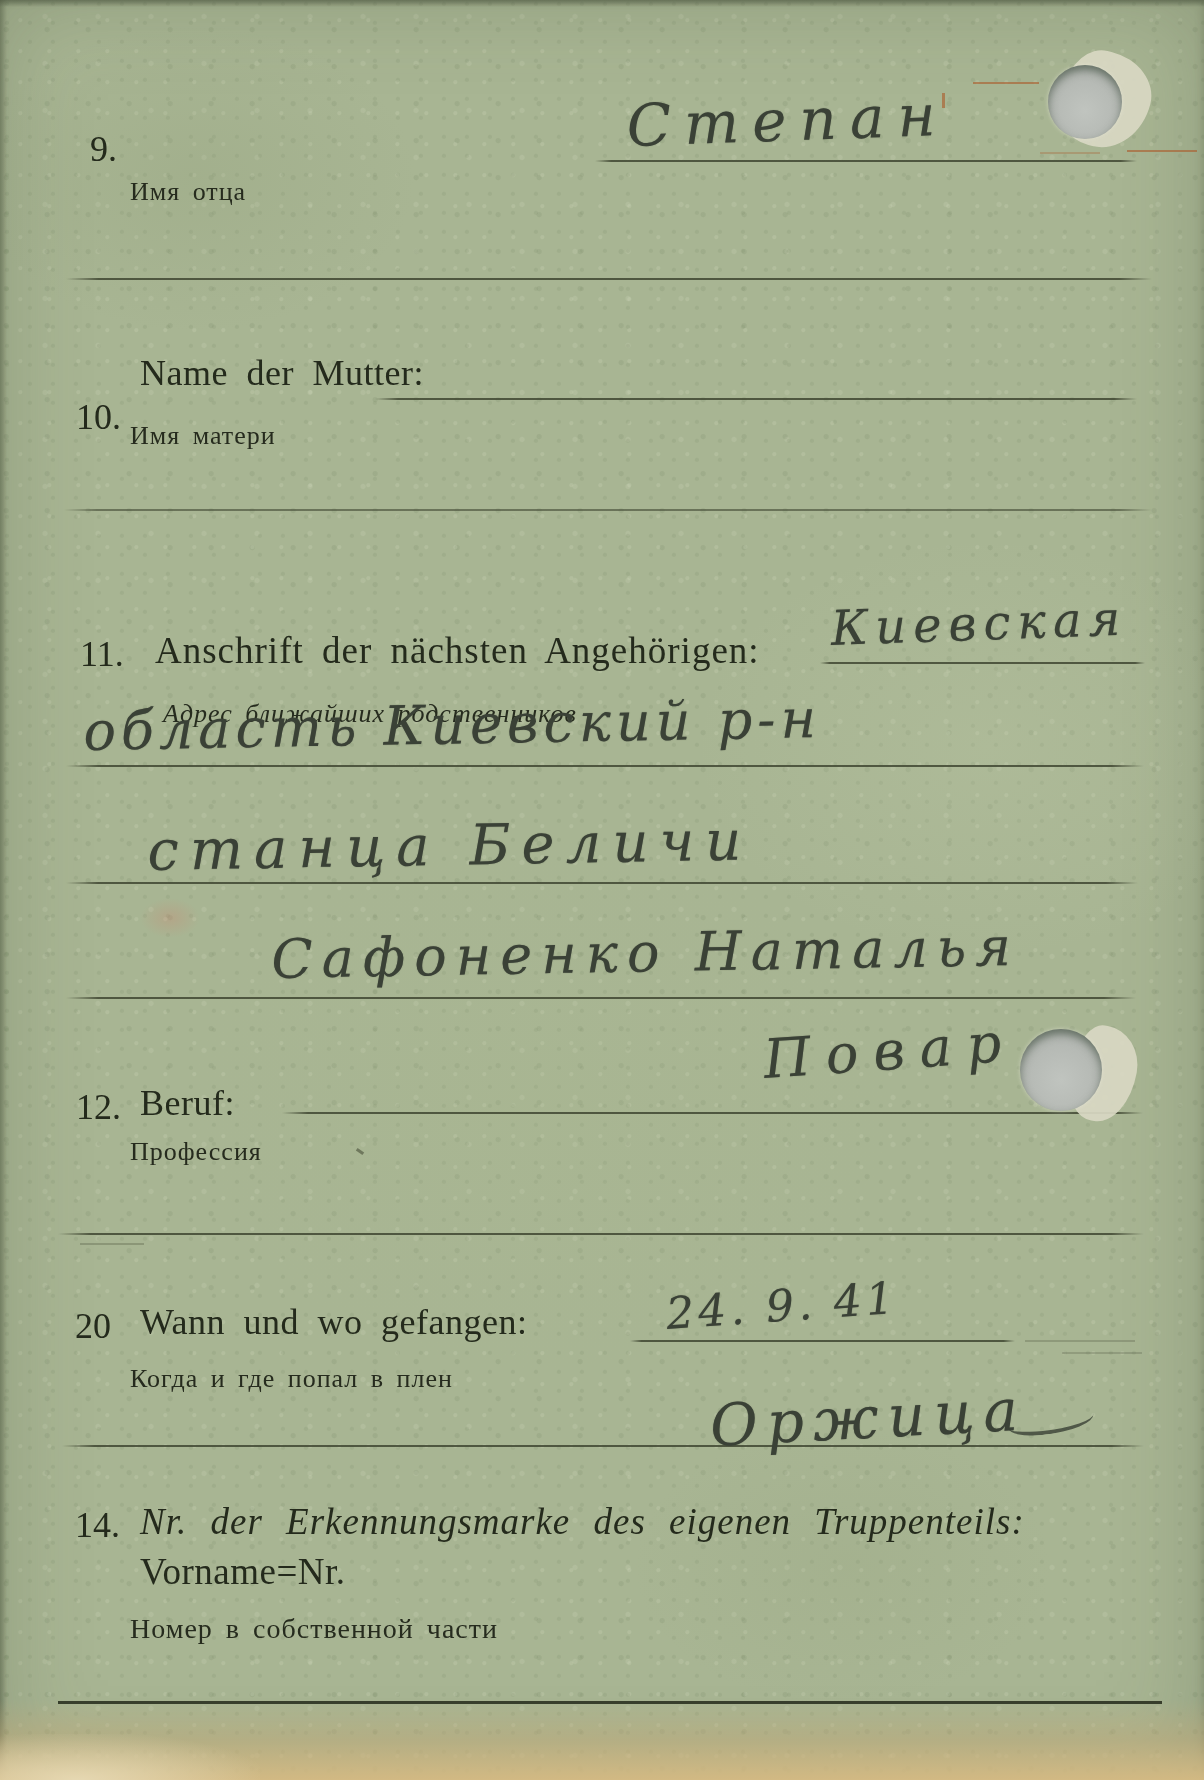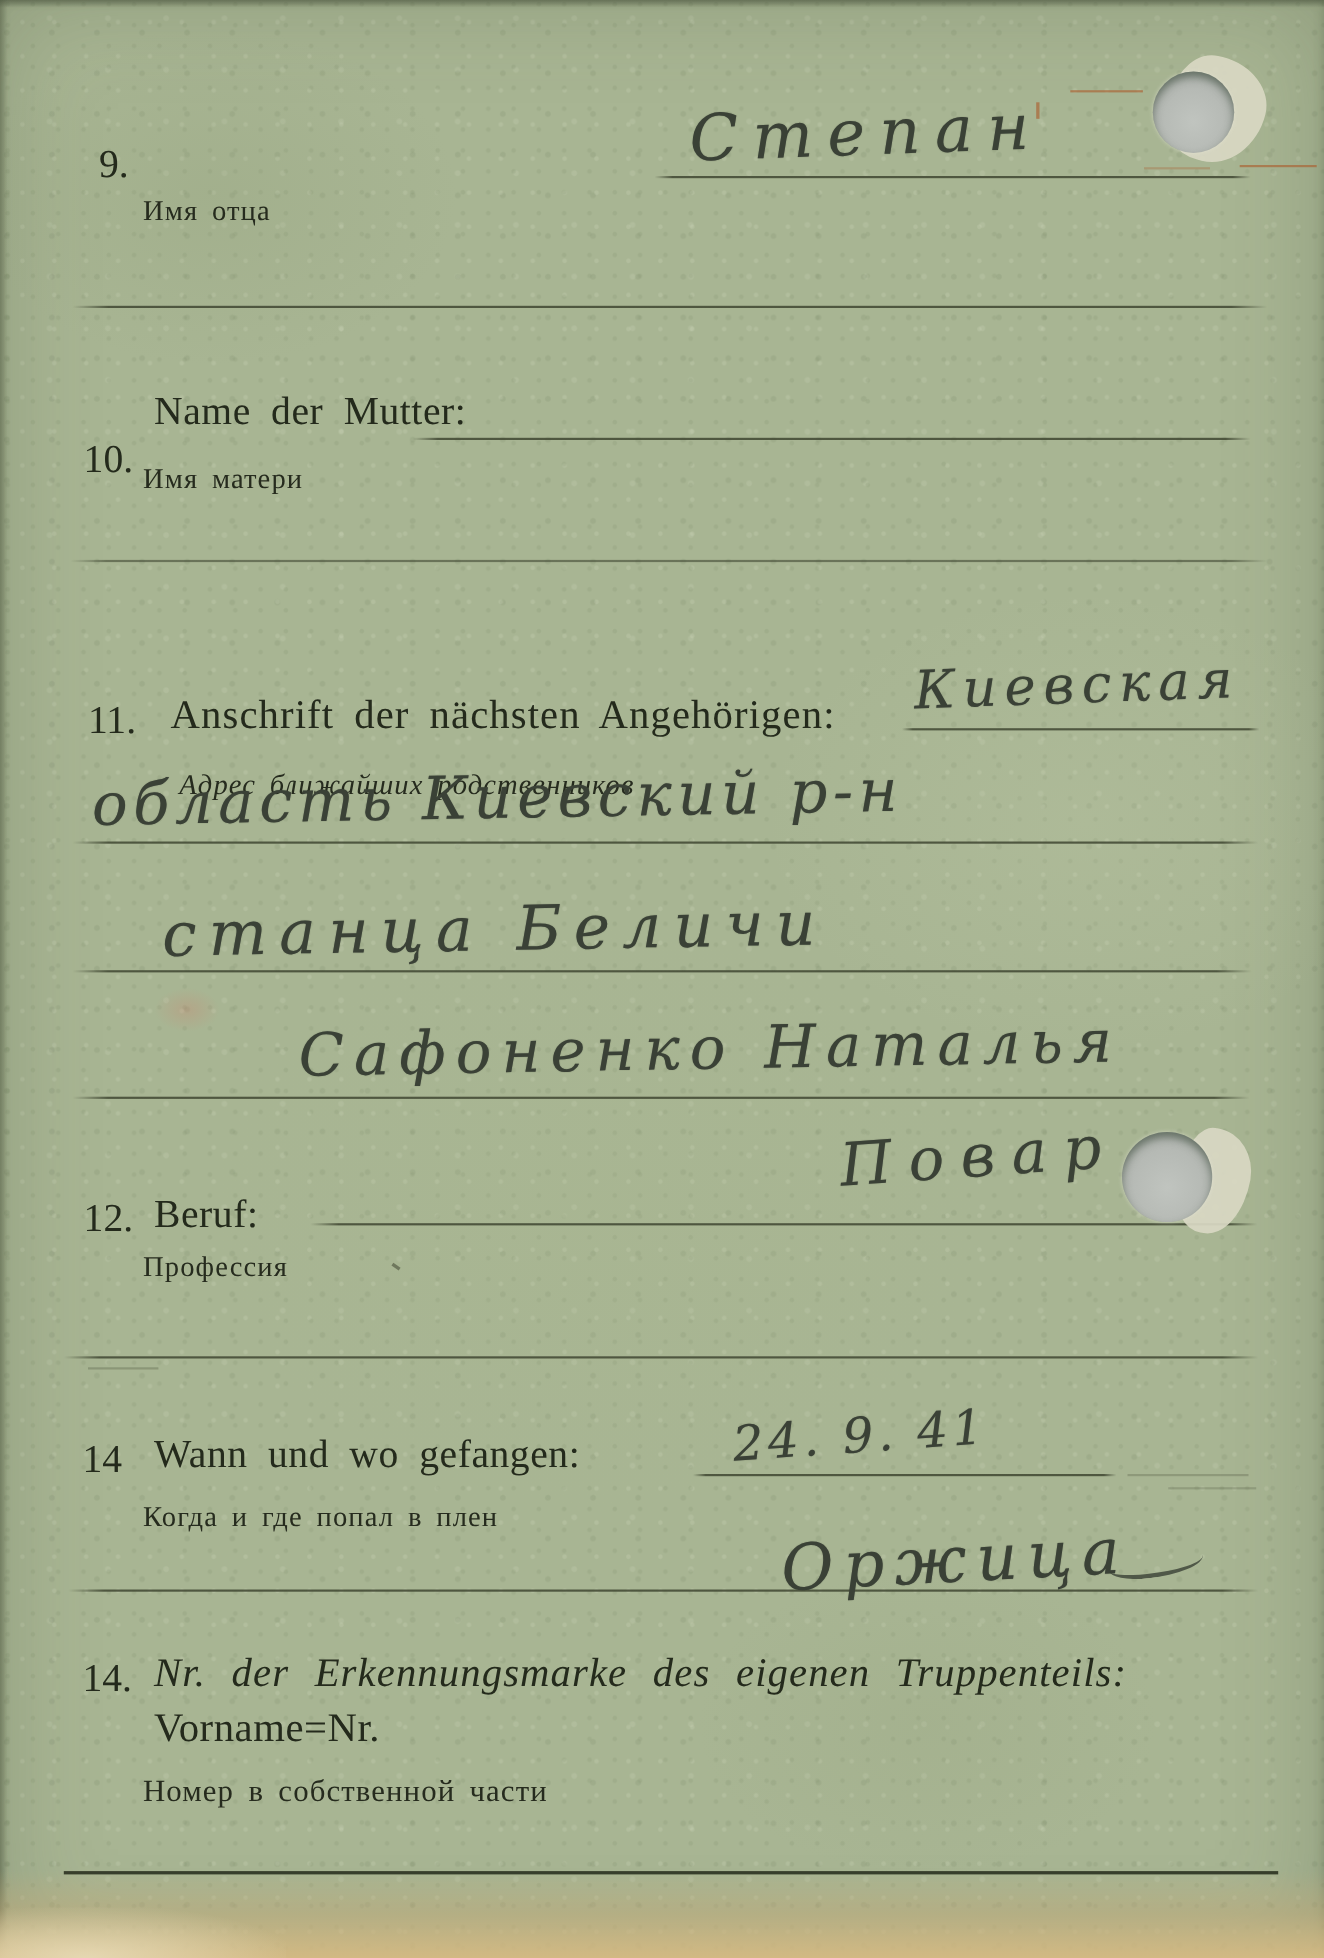--- a/index.html
+++ b/index.html
@@ -107,21 +107,21 @@
   <div class="rule" style="left:282px;top:1112px;width:861px;"></div>
   <span class="ru" style="left:130px;top:1138px;">Профессия</span>
   <div class="dash" style="left:356px;top:1150px;width:8px;height:3px;transform:rotate(35deg);"></div>
 
   <div class="tear" style="left:1072px;top:1026px;width:64px;height:96px;transform:rotate(10deg);"></div>
   <div class="hole" style="left:1020px;top:1029px;width:82px;height:82px;"></div>
 
   <div class="rule" style="left:58px;top:1233px;width:1086px;"></div>
   <div class="dash" style="left:80px;top:1243px;width:64px;height:2px;opacity:.5;"></div>
 
-  <span class="num" style="left:75px;top:1305px;">14</span>
+  <span class="num" style="left:75px;top:1305px;">20</span>
   <span class="de" style="left:140px;top:1303px;">Wann und wo gefangen:</span>
   <span class="hw" style="left:668px;top:1288px;font-size:44px;letter-spacing:4px;transform:rotate(-4deg);">24. 9. 41</span>
   <div class="rule" style="left:630px;top:1340px;width:385px;"></div>
   <div class="dash" style="left:1025px;top:1340px;width:110px;opacity:.45;"></div>
   <div class="dash" style="left:1062px;top:1352px;width:80px;opacity:.4;"></div>
   <span class="ru" style="left:130px;top:1365px;">Когда и где попал в плен</span>
   <span class="hw" style="left:712px;top:1392px;font-size:58px;letter-spacing:9px;transform:rotate(-3deg);">Оржица</span>
   <div class="swash" style="left:1008px;top:1408px;width:86px;height:22px;transform:rotate(-6deg);"></div>
   <div class="rule" style="left:62px;top:1445px;width:1082px;"></div>
 

